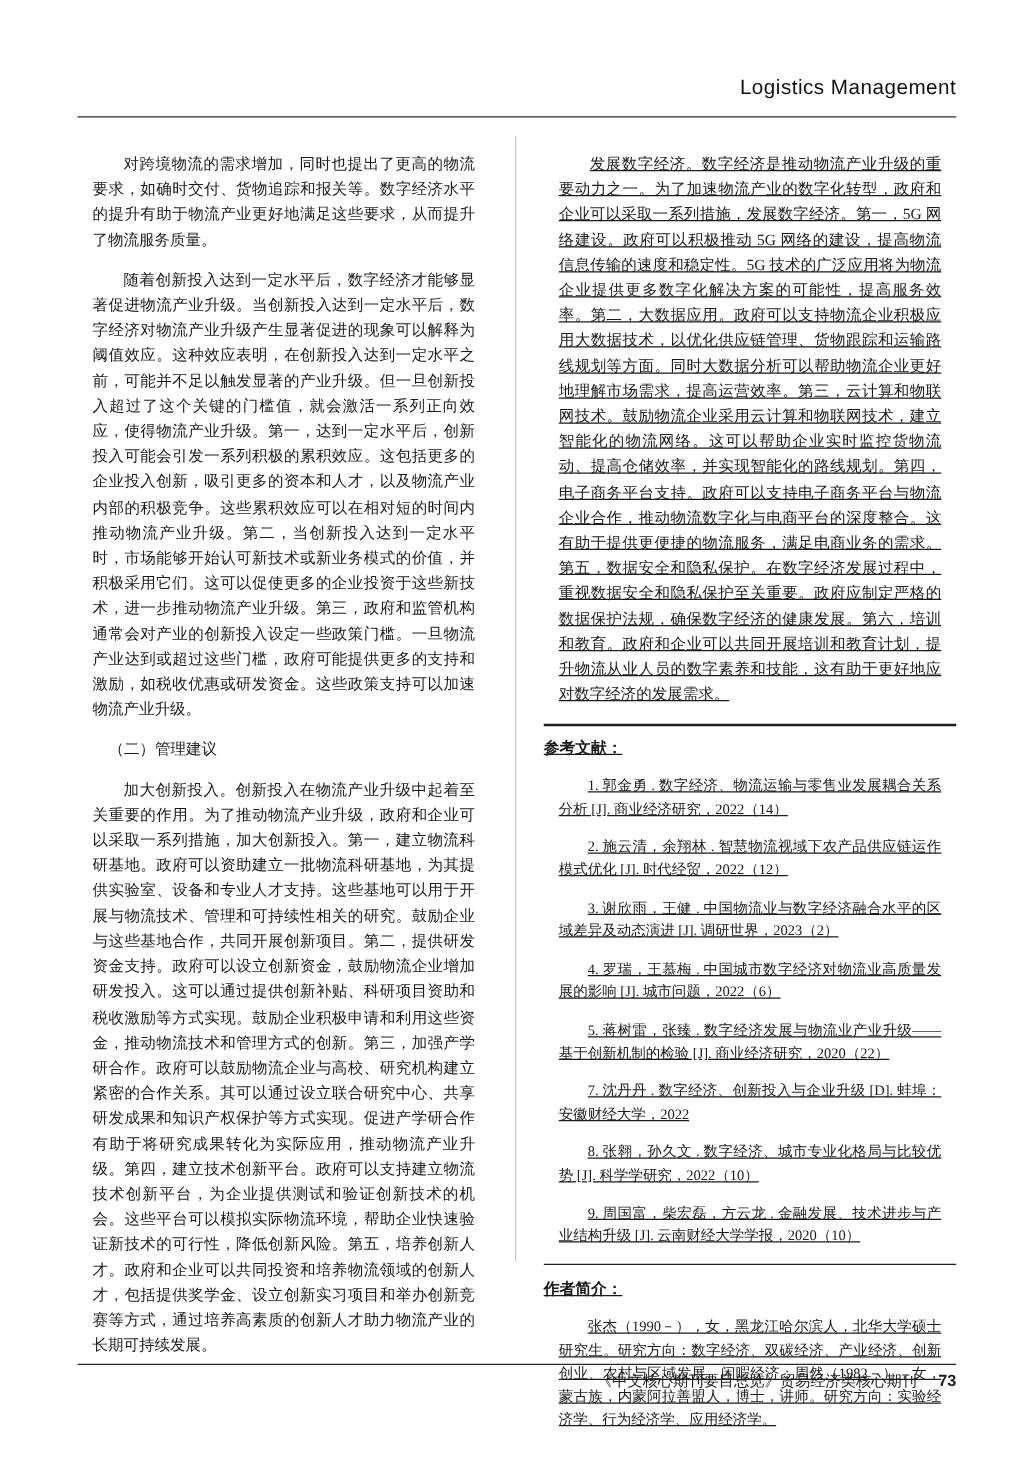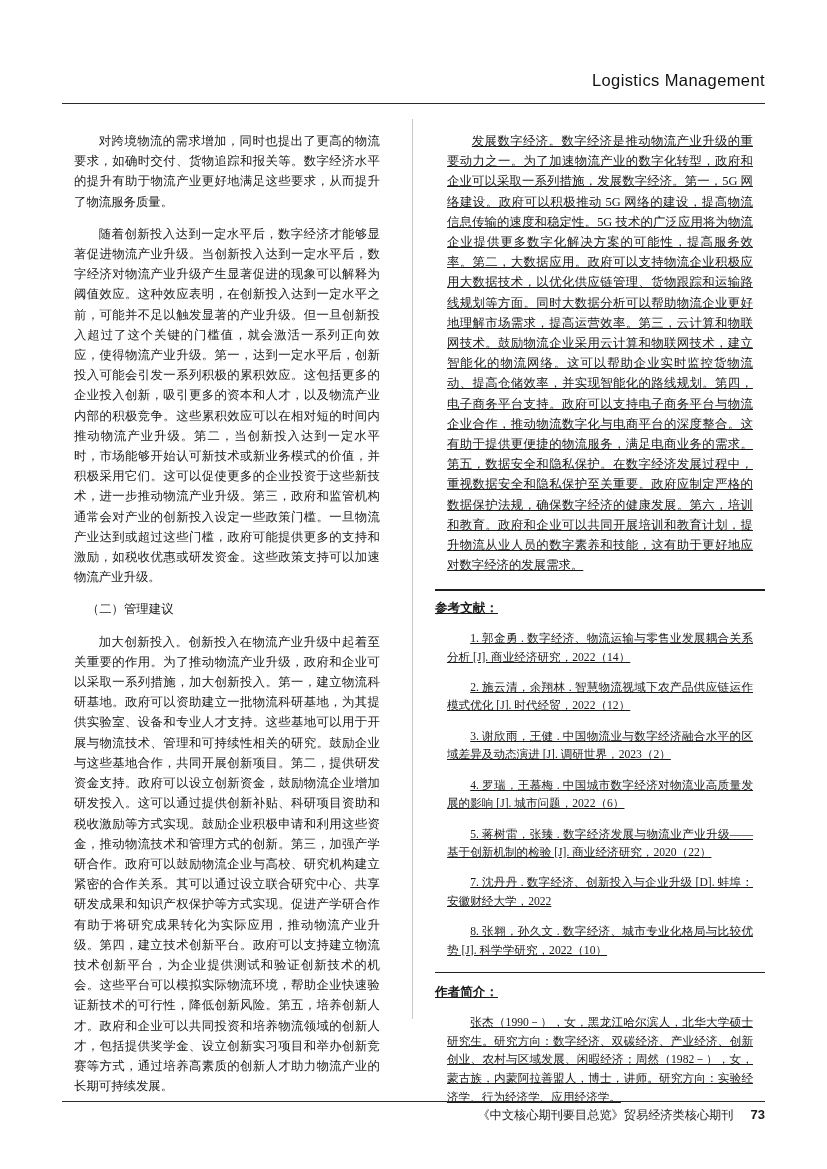--- a/index.html
+++ b/index.html
@@ -10,21 +10,21 @@
     width: 827px;
     height: 1169px;
     background: #ffffff;
     font-family: "Liberation Serif", "DejaVu Serif", serif;
     color: #1a1a1a;
     position: relative;
     overflow: hidden;
   }
   .page {
     position: absolute;
-    left: 0; top: 15px;
+    left: 0; top: 5px;
     width: 827px;
     height: 1014px;
   }
   
   .header {
     position: absolute;
     left: 62px;
     top: 56px;
     width: 703px;
     text-align: right;
@@ -160,20 +160,21 @@
     <div class="refbox">
       <div class="rule-thick"></div>
       <div class="refs-title">参考文献：</div>
       <p class="ref-item">1. 郭金勇 . 数字经济、物流运输与零售业发展耦合关系分析 [J]. 商业经济研究，2022（14）</p>
       <p class="ref-item">2. 施云清，余翔林 . 智慧物流视域下农产品供应链运作模式优化 [J]. 时代经贸，2022（12）</p>
       <p class="ref-item">3. 谢欣雨，王健 . 中国物流业与数字经济融合水平的区域差异及动态演进 [J]. 调研世界，2023（2）</p>
       <p class="ref-item">4. 罗瑞，王慕梅 . 中国城市数字经济对物流业高质量发展的影响 [J]. 城市问题，2022（6）</p>
       <p class="ref-item">5. 蒋树雷，张臻 . 数字经济发展与物流业产业升级——基于创新机制的检验 [J]. 商业经济研究，2020（22）</p>
       <p class="ref-item">7. 沈丹丹 . 数字经济、创新投入与企业升级 [D]. 蚌埠：安徽财经大学，2022</p>
       <p class="ref-item">8. 张翱，孙久文 . 数字经济、城市专业化格局与比较优势 [J]. 科学学研究，2022（10）</p>
+      <p class="ref-item">9. 周国富，柴宏磊，方云龙 . 金融发展、技术进步与产业结构升级 [J]. 云南财经大学学报，2020（10）</p>
       <div class="rule-thin"></div>
     </div>
 
     <div class="biobox">
       <div class="bio-title">作者简介：</div>
       <p class="bio-text">张杰（1990－），女，黑龙江哈尔滨人，北华大学硕士研究生。研究方向：数字经济、双碳经济、产业经济、创新创业、农村与区域发展、闲暇经济；周然（1982－），女，蒙古族，内蒙阿拉善盟人，博士，讲师。研究方向：实验经济学、行为经济学、应用经济学。</p>
     </div>
   </div>
 
   <div class="footer-rule"></div>

